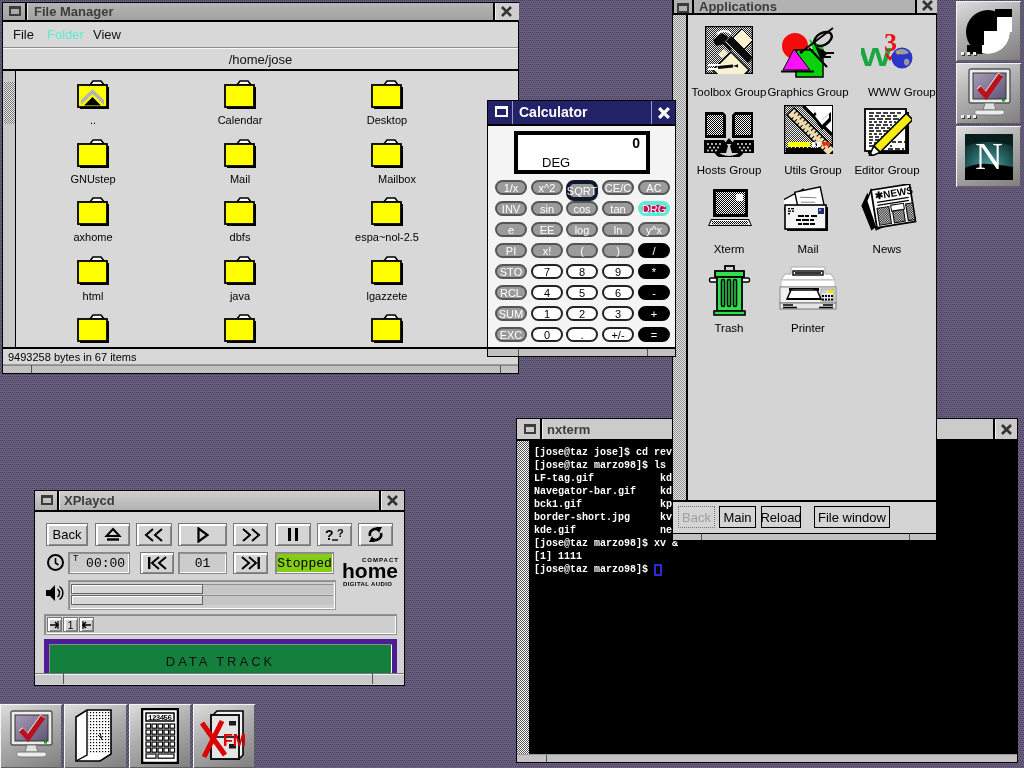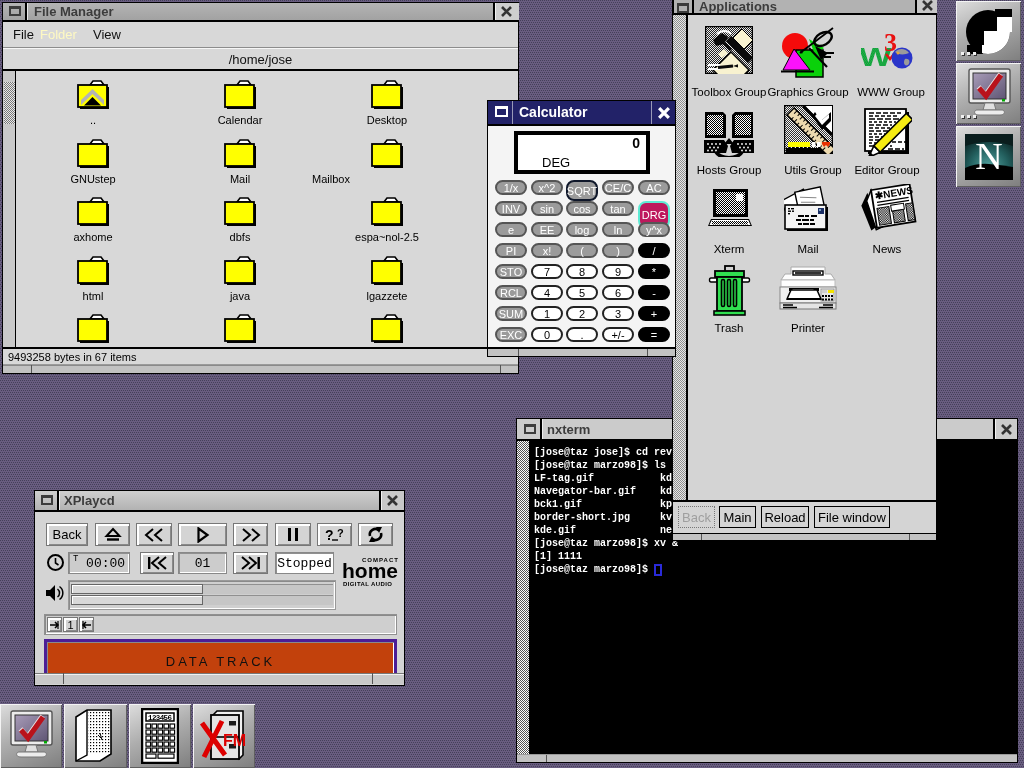--- a/index.html
+++ b/index.html
@@ -24,21 +24,21 @@
 <div class="a" style="left:27px;top:3px;width:1px;height:17px;background:#e8e8e8"></div>
 <div class="a" style="left:34px;top:4px;width:200px;height:16px;font:bold 13px 'Liberation Sans';color:#3c3c3c">File Manager</div>
 <div class="a" style="left:493px;top:3px;width:2px;height:17px;background:#000"></div>
 <div class="a" style="left:495px;top:3px;width:24px;height:17px;background:#cecece;box-shadow:inset 1px 0 0 #f2f2f2"></div>
 <div class="a" style="left:500px;top:5px;width:13px;height:13px"><b><svg width="13" height="13" viewBox="0 0 13 13" style="display:block">
         <path d="M2 2 L11 11 M11 2 L2 11" stroke="#333" stroke-width="2.6"></path>
       </svg></b></div>
 <div class="a" style="left:3px;top:20px;width:515px;height:2px;background:#000"></div>
 <div class="a" style="left:3px;top:22px;width:515px;height:25px;background:#d8d8d8"></div>
 <div class="a" style="left:13px;top:27px;width:60px;height:16px;font:13px 'Liberation Sans';color:#111">File</div>
-<div class="a" style="left:40px;top:27px;width:60px;height:16px;font:13px 'Liberation Sans';color:#fef9c3">Folder</div>
+<div class="a" style="left:47px;top:27px;width:60px;height:16px;font:13px 'Liberation Sans';color:#5eead4">Folder</div>
 <div class="a" style="left:93px;top:27px;width:60px;height:16px;font:13px 'Liberation Sans';color:#111">View</div>
 <div class="a" style="left:3px;top:47px;width:515px;height:1px;background:#8c8c8c"></div>
 <div class="a" style="left:3px;top:48px;width:515px;height:1px;background:#f6f6f6"></div>
 <div class="a" style="left:3px;top:49px;width:515px;height:20px;background:#d8d8d8;text-align:center;font:13px 'Liberation Sans';color:#111;padding-top:3px">/home/jose</div>
 <div class="a" style="left:3px;top:69px;width:515px;height:2px;background:#000"></div>
 <div class="a" style="left:3px;top:71px;width:515px;height:276px;background:#d8d8d8"></div>
 <div class="a" style="left:3px;top:71px;width:12px;height:276px;background:#c9c9c9"></div>
 <div class="a" style="left:15px;top:71px;width:1px;height:276px;background:#000"></div>
 <div class="a" style="left:4px;top:82px;width:11px;height:42px;background:repeating-conic-gradient(#e8e8e8 0 25%,#787878 0 50%) 0 0/2px 2px"></div>
 <div class="a" style="left:76px;top:79px;width:35px;height:31px">
@@ -83,21 +83,21 @@
     </svg>
   </div>
 <div class="a" style="left:180px;top:173px;width:120px;text-align:center;font:11px 'Liberation Sans';color:#000">Mail</div>
 <div class="a" style="left:370px;top:138px;width:35px;height:31px">
     <svg width="35" height="31" viewBox="0 0 35 31" style="display:block">
       <rect x="4" y="8" width="29" height="22" fill="#000"></rect>
       <path d="M14 6 L17 2 H25 L28 6 Z" fill="#fff" stroke="#000" stroke-width="1.6"></path>
       <rect x="2" y="6" width="29" height="22" fill="#ffff00" stroke="#000" stroke-width="1.8"></rect>
     </svg>
   </div>
-<div class="a" style="left:312px;top:173px;width:120px;text-align:left;font:11px 'Liberation Sans';color:#000">Mailbox</div>
+<div class="a" style="left:337px;top:173px;width:120px;text-align:center;font:11px 'Liberation Sans';color:#000">Mailbox</div>
 <div class="a" style="left:76px;top:196px;width:35px;height:31px">
     <svg width="35" height="31" viewBox="0 0 35 31" style="display:block">
       <rect x="4" y="8" width="29" height="22" fill="#000"></rect>
       <path d="M14 6 L17 2 H25 L28 6 Z" fill="#fff" stroke="#000" stroke-width="1.6"></path>
       <rect x="2" y="6" width="29" height="22" fill="#ffff00" stroke="#000" stroke-width="1.8"></rect>
     </svg>
   </div>
 <div class="a" style="left:33px;top:231px;width:120px;text-align:center;font:11px 'Liberation Sans';color:#000">axhome</div>
 <div class="a" style="left:223px;top:196px;width:35px;height:31px">
     <svg width="35" height="31" viewBox="0 0 35 31" style="display:block">
@@ -263,21 +263,21 @@
       <path d="M12 1 L5 7 L12 13 M19 1 L12 7 L19 13" stroke="#000" stroke-width="2" fill="none"></path>
     </svg>
   </div>
 <div class="a" style="left:178px;top:552px;width:49px;height:22px;background:#cccccc;border:1px solid #888;box-shadow:inset 1px 1px 0 #909090,inset -1px -1px 0 #fff;display:flex;align-items:center;justify-content:center;font:13px 'Liberation Mono';color:#000">01</div>
 <div class="a" style="left:233px;top:552px;width:35px;height:22px;background:#d4d4d4;border:1px solid #777;box-shadow:inset 1px 1px 0 #fff,inset 2px 2px 0 #fff,inset -1px -1px 0 #8a8a8a;display:flex;align-items:center;justify-content:center;font:13px 'Liberation Sans';color:#000">
     <svg width="20" height="14">
       <path d="M1 1 L8 7 L1 13 M8 1 L15 7 L8 13" stroke="#000" stroke-width="2" fill="none"></path>
       <rect x="16.5" y="1" width="2.4" height="12" fill="#000"></rect>
     </svg>
   </div>
-<div class="a" style="left:275px;top:552px;width:59px;height:22px;background:#ffffff;border:1px solid #888;box-shadow:inset 1px 1px 0 #909090,inset -1px -1px 0 #fff;display:flex;align-items:center;justify-content:center;font:13px 'Liberation Mono';color:#000">Stopped</div>
+<div class="a" style="left:275px;top:552px;width:59px;height:22px;background:#84cc16;border:1px solid #888;box-shadow:inset 1px 1px 0 #909090,inset -1px -1px 0 #fff;display:flex;align-items:center;justify-content:center;font:13px 'Liberation Mono';color:#000">Stopped</div>
 <div class="a" style="left:341px;top:557px;width:62px;height:38px;overflow:hidden">
     <div style="font:bold 6px 'Liberation Sans';letter-spacing:1px;color:#000;margin-left:21px">COMPACT</div>
     <div style="font:bold 21px/15px 'Liberation Sans';letter-spacing:0;color:#000;margin-left:1px">home</div>
     <div style="font:bold 6px 'Liberation Sans';letter-spacing:0.4px;color:#000;margin-top:3px;margin-left:2px">DIGITAL AUDIO</div>
   </div>
 <div class="a" style="left:44px;top:582px;width:20px;height:22px"><svg width="20" height="22">
       <path d="M2 8 H6 L11 3 V19 L6 14 H2 Z" fill="#000"></path>
       <path d="M13.5 7 A5 5 0 0 1 13.5 15 M15.5 4.5 A8 8 0 0 1 15.5 17.5" fill="none" stroke="#000" stroke-width="1.5"></path>
     </svg></div>
 <div class="a" style="left:68px;top:580px;width:268px;height:30px;background:#cfcfcf;border:1px solid #999;box-shadow:inset 1px 1px 0 #8a8a8a,inset -1px -1px 0 #fff"></div>
@@ -292,21 +292,21 @@
       <path d="M9 1 V9" stroke="#000" stroke-width="1.2"></path>
     </svg>
   </div>
 <div class="a" style="left:63px;top:617px;width:15px;height:15px;background:#d4d4d4;border:1px solid #777;box-shadow:inset 1px 1px 0 #fff,inset 2px 2px 0 #fff,inset -1px -1px 0 #8a8a8a;display:flex;align-items:center;justify-content:center;font:11px 'Liberation Sans';color:#000">1</div>
 <div class="a" style="left:79px;top:617px;width:15px;height:15px;background:#d4d4d4;border:1px solid #777;box-shadow:inset 1px 1px 0 #fff,inset 2px 2px 0 #fff,inset -1px -1px 0 #8a8a8a;display:flex;align-items:center;justify-content:center;font:10px 'Liberation Sans';color:#000">
     <svg width="11" height="10">
       <path d="M10 5 H2 M5 2 L2 5 L5 8" stroke="#000" stroke-width="1.5" fill="none"></path>
       <path d="M2 1 V9" stroke="#000" stroke-width="1.2"></path>
     </svg>
   </div>
-<div class="a" style="left:44px;top:639px;width:353px;height:44px;background:#c2410c;border:3px solid #4c1d95;box-shadow:inset 1px 1px 0 #8a8a8a,inset -1px -1px 0 #fff;display:flex;align-items:center;justify-content:center;font:13px 'Liberation Sans';letter-spacing:3px;color:#111">DATA TRACK</div>
+<div class="a" style="left:44px;top:639px;width:353px;height:44px;background:#15803d;border:5px solid #4c1d95;box-shadow:inset 1px 1px 0 #8a8a8a,inset -1px -1px 0 #fff;display:flex;align-items:center;justify-content:center;font:13px 'Liberation Sans';letter-spacing:3px;color:#111">DATA TRACK</div>
 <div class="a" style="left:35px;top:673px;width:369px;height:1px;background:#777"></div>
 <div class="a" style="left:35px;top:674px;width:369px;height:10px;background:#c9c9c9;box-shadow:inset 0 1px 0 #f0f0f0"></div>
 <div class="a" style="left:63px;top:673px;width:1px;height:11px;background:#555"></div>
 <div class="a" style="left:372px;top:673px;width:1px;height:11px;background:#555"></div>
 <div class="a" style="left:672px;top:-6px;width:265px;height:547px;background:#d4d4d4;border:1px solid #000"></div>
 <div class="a" style="left:673px;top:-5px;width:263px;height:18px;background:#b2b2b2"></div>
 <div class="a" style="left:677px;top:3px;width:12px;height:10px;border:2px solid #3c3c3c;border-top-width:3px"></div>
 <div class="a" style="left:673px;top:-5px;width:1px;height:18px;background:#000"></div>
 <div class="a" style="left:692px;top:-5px;width:2px;height:18px;background:#000"></div>
 <div class="a" style="left:699px;top:-1px;width:200px;height:16px;font:bold 13px 'Liberation Sans';color:#3c3c3c">Applications</div>
@@ -368,21 +368,21 @@
         </pattern>
       </defs>
       <text x="-2" y="49" font-family="Liberation Sans" font-weight="bold" font-size="34" fill="url(#ckw)" transform="scale(1.02,0.78)">W</text>
       <text x="23" y="23" font-family="Liberation Serif" font-weight="bold" font-size="26" fill="#e91111">3</text>
       <path d="M25 26 L29 31 L33 26" stroke="#e91111" stroke-width="2.5" fill="none"></path>
       <circle cx="41" cy="30" r="10.5" fill="#2a35c9"></circle>
       <path d="M34 24 C37 20,45 20,48 25 C44 27,37 27,34 24 Z" fill="#9b9b9b"></path>
       <path d="M44 31 C48 30,50 34,47 37 C43 39,42 34,44 31 Z" fill="#9b9b9b"></path>
       <circle cx="37" cy="25" r="1.5" fill="#e8a33d"></circle>
     </svg></div>
-<div class="a" style="left:836px;top:86px;width:110px;text-align:center;font:11.5px 'Liberation Sans';color:#000">WWW Group</div>
+<div class="a" style="left:868px;top:86px;width:110px;text-align:left;font:11.5px 'Liberation Sans';color:#000">WWW Group</div>
 <div class="a" style="left:703px;top:111px;width:52px;height:46px"><svg width="52" height="46" viewBox="0 0 52 46">
       <defs>
         <pattern id="ckh" width="2" height="2" patternUnits="userSpaceOnUse">
           <rect width="2" height="2" fill="#fff"></rect>
           <rect width="1" height="1" fill="#000"></rect>
           <rect x="1" y="1" width="1" height="1" fill="#000"></rect>
         </pattern>
       </defs>
       <path d="M2 1 H20 L23 4 V27 H2 Z" fill="#000"></path>
       <rect x="4" y="4" width="16" height="20" fill="url(#ckh)"></rect>
@@ -579,21 +579,21 @@
       <g stroke="#000" stroke-width="1.5">
         <path d="M4 39 H14 M4 41.5 H18"></path>
         <path d="M44 39 H54 M40 41.5 H54"></path>
       </g>
     </svg></div>
 <div class="a" style="left:753px;top:322px;width:110px;text-align:center;font:11.5px 'Liberation Sans';color:#000">Printer</div>
 <div class="a" style="left:673px;top:500px;width:263px;height:2px;background:#000"></div>
 <div class="a" style="left:673px;top:502px;width:263px;height:31px;background:#d4d4d4"></div>
 <div class="a" style="left:678px;top:506px;width:37px;height:22px;border:1px dotted #777;font:13px 'Liberation Sans';color:#9f9f9f;display:flex;align-items:center;justify-content:center">Back</div>
 <div class="a" style="left:719px;top:506px;width:37px;height:22px;border:1.5px solid #000;background:#d4d4d4;font:13px 'Liberation Sans';color:#000;display:flex;align-items:center;justify-content:center">Main</div>
-<div class="a" style="left:761px;top:506px;width:48px;height:22px;border:1.5px solid #000;background:#d4d4d4;font:13px 'Liberation Sans';color:#000;display:flex;align-items:center;justify-content:center">Reload</div>
+<div class="a" style="left:761px;top:506px;width:40px;height:22px;border:1.5px solid #000;background:#d4d4d4;font:13px 'Liberation Sans';color:#000;display:flex;align-items:center;justify-content:center">Reload</div>
 <div class="a" style="left:814px;top:506px;width:76px;height:22px;border:1.5px solid #000;background:#d4d4d4;font:13px 'Liberation Sans';color:#000;display:flex;align-items:center;justify-content:center">File window</div>
 <div class="a" style="left:673px;top:533px;width:263px;height:1px;background:#000"></div>
 <div class="a" style="left:673px;top:534px;width:263px;height:6px;background:#c2c2c2"></div>
 <div class="a" style="left:701px;top:534px;width:1px;height:6px;background:#555"></div>
 <div class="a" style="left:909px;top:534px;width:1px;height:6px;background:#555"></div>
 <div class="a" style="left:487px;top:100px;width:189px;height:257px;background:#f4f4f4;border:1px solid #000"></div>
 <div class="a" style="left:488px;top:101px;width:187px;height:23px;background:#222268"></div>
 <div class="a" style="left:495px;top:106px;width:13px;height:11px;border:2px solid #fff;border-top-width:3px;background:#222268"></div>
 <div class="a" style="left:512px;top:101px;width:1px;height:23px;background:#9a9ab8"></div>
 <div class="a" style="left:519px;top:104px;width:160px;height:18px;font:bold 14px 'Liberation Sans';color:#fff">Calculator</div>
@@ -602,28 +602,28 @@
     <svg width="14" height="14" viewBox="0 0 13 13" style="display:block">
       <path d="M2 2 L11 11 M11 2 L2 11" stroke="#fff" stroke-width="3"></path>
     </svg>
   </div>
 <div class="a" style="left:488px;top:124px;width:187px;height:2px;background:#000"></div>
 <div class="a" style="left:514px;top:131px;width:136px;height:43px;background:#fff;border:4px solid #000"></div>
 <div class="a" style="left:514px;top:135px;width:126px;height:15px;font:bold 14px 'Liberation Sans';color:#000;text-align:right">0</div>
 <div class="a" style="left:542px;top:155px;width:60px;height:15px;font:13px 'Liberation Sans';color:#000">DEG</div>
 <div class="a" style="left:495px;top:180px;width:32px;height:15px;border-radius:8px;background:#9b9b9b;color:#fff;border:2px solid #555;display:flex;align-items:center;justify-content:center;font:11px 'Liberation Sans'">1/x</div>
 <div class="a" style="left:531px;top:180px;width:32px;height:15px;border-radius:8px;background:#9b9b9b;color:#fff;border:2px solid #555;display:flex;align-items:center;justify-content:center;font:11px 'Liberation Sans'">x^2</div>
-<div class="a" style="left:566px;top:180px;width:32px;height:21px;border-radius:8px;background:#9b9b9b;color:#fff;border:2px solid #0f172a;display:flex;align-items:center;justify-content:center;font:11px 'Liberation Sans'">SQRT</div>
+<div class="a" style="left:566px;top:180px;width:32px;height:21px;border-radius:8px;background:#9b9b9b;color:#fff;border:4px solid #0f172a;display:flex;align-items:center;justify-content:center;font:11px 'Liberation Sans'">SQRT</div>
 <div class="a" style="left:602px;top:180px;width:32px;height:15px;border-radius:8px;background:#9b9b9b;color:#fff;border:2px solid #555;display:flex;align-items:center;justify-content:center;font:11px 'Liberation Sans'">CE/C</div>
 <div class="a" style="left:638px;top:180px;width:32px;height:15px;border-radius:8px;background:#9b9b9b;color:#fff;border:2px solid #555;display:flex;align-items:center;justify-content:center;font:11px 'Liberation Sans'">AC</div>
 <div class="a" style="left:495px;top:201px;width:32px;height:15px;border-radius:8px;background:#9b9b9b;color:#fff;border:2px solid #555;display:flex;align-items:center;justify-content:center;font:11px 'Liberation Sans'">INV</div>
 <div class="a" style="left:531px;top:201px;width:32px;height:15px;border-radius:8px;background:#9b9b9b;color:#fff;border:2px solid #555;display:flex;align-items:center;justify-content:center;font:11px 'Liberation Sans'">sin</div>
 <div class="a" style="left:566px;top:201px;width:32px;height:15px;border-radius:8px;background:#9b9b9b;color:#fff;border:2px solid #555;display:flex;align-items:center;justify-content:center;font:11px 'Liberation Sans'">cos</div>
 <div class="a" style="left:602px;top:201px;width:32px;height:15px;border-radius:8px;background:#9b9b9b;color:#fff;border:2px solid #555;display:flex;align-items:center;justify-content:center;font:11px 'Liberation Sans'">tan</div>
-<div class="a" style="left:638px;top:201px;width:32px;height:28px;border-radius:8px;background:#be185d;color:#fff;border:2px solid #5eead4;display:flex;align-items:center;justify-content:center;font:11px 'Liberation Sans'">DRG</div>
+<div class="a" style="left:638px;top:201px;width:32px;height:15px;border-radius:8px;background:#be185d;color:#fff;border:4px solid #5eead4;display:flex;align-items:center;justify-content:center;font:11px 'Liberation Sans'">DRG</div>
 <div class="a" style="left:495px;top:222px;width:32px;height:15px;border-radius:8px;background:#9b9b9b;color:#fff;border:2px solid #555;display:flex;align-items:center;justify-content:center;font:11px 'Liberation Sans'">e</div>
 <div class="a" style="left:531px;top:222px;width:32px;height:15px;border-radius:8px;background:#9b9b9b;color:#fff;border:2px solid #555;display:flex;align-items:center;justify-content:center;font:11px 'Liberation Sans'">EE</div>
 <div class="a" style="left:566px;top:222px;width:32px;height:15px;border-radius:8px;background:#9b9b9b;color:#fff;border:2px solid #555;display:flex;align-items:center;justify-content:center;font:11px 'Liberation Sans'">log</div>
 <div class="a" style="left:602px;top:222px;width:32px;height:15px;border-radius:8px;background:#9b9b9b;color:#fff;border:2px solid #555;display:flex;align-items:center;justify-content:center;font:11px 'Liberation Sans'">ln</div>
 <div class="a" style="left:638px;top:222px;width:32px;height:15px;border-radius:8px;background:#9b9b9b;color:#fff;border:2px solid #555;display:flex;align-items:center;justify-content:center;font:11px 'Liberation Sans'">y^x</div>
 <div class="a" style="left:495px;top:243px;width:32px;height:15px;border-radius:8px;background:#9b9b9b;color:#fff;border:2px solid #555;display:flex;align-items:center;justify-content:center;font:11px 'Liberation Sans'">PI</div>
 <div class="a" style="left:531px;top:243px;width:32px;height:15px;border-radius:8px;background:#9b9b9b;color:#fff;border:2px solid #555;display:flex;align-items:center;justify-content:center;font:11px 'Liberation Sans'">x!</div>
 <div class="a" style="left:566px;top:243px;width:32px;height:15px;border-radius:8px;background:#9b9b9b;color:#fff;border:2px solid #555;display:flex;align-items:center;justify-content:center;font:11px 'Liberation Sans'">(</div>
 <div class="a" style="left:602px;top:243px;width:32px;height:15px;border-radius:8px;background:#9b9b9b;color:#fff;border:2px solid #555;display:flex;align-items:center;justify-content:center;font:11px 'Liberation Sans'">)</div>
 <div class="a" style="left:638px;top:243px;width:32px;height:15px;border-radius:8px;background:#000;color:#fff;border:2px solid #000;display:flex;align-items:center;justify-content:center;font:11px 'Liberation Sans'">/</div>

